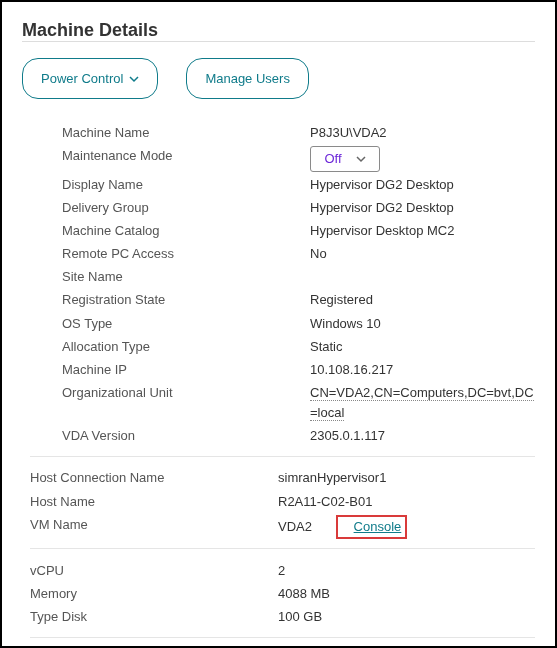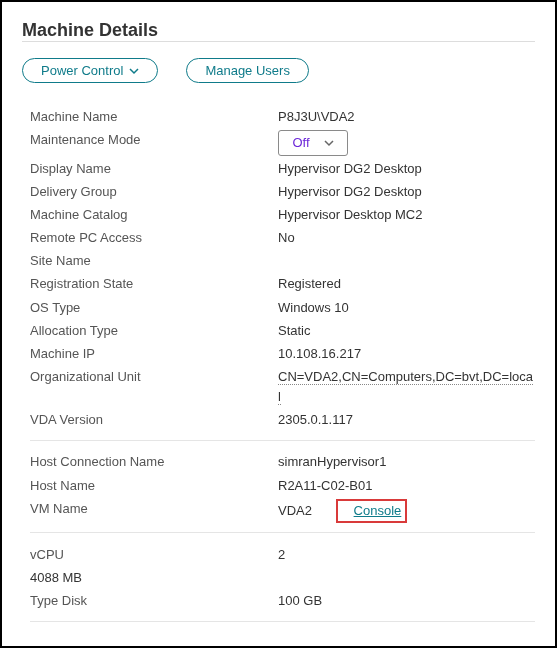--- a/index.html
+++ b/index.html
@@ -26,33 +26,33 @@
     .button-row {
       display: flex;
       gap: 28px;
       margin-bottom: 22px;
     }
     .pill-btn {
       border: 1.5px solid #0f7b8a;
       background: #fff;
       color: #0f7b8a;
       border-radius: 16px;
-      padding: 4px 18px;
+      padding: 12px 18px;
       font-size: 13px;
       cursor: pointer;
       display: inline-flex;
       align-items: center;
       gap: 6px;
     }
     .chev { width: 10px; height: 10px; }
     .section {
       border-top: 1px solid #e5e5e5;
       padding: 10px 0 8px 0;
     }
-    .section:first-of-type { border-top: none; padding-top: 0; }
+    .section:first-of-type { border-top: none; padding-top: 0; margin-left: 32px; }
     .row {
       display: flex;
       line-height: 1.55;
       padding: 1.5px 0;
     }
     .label {
       width: 248px;
       color: #555;
       flex-shrink: 0;
     }
@@ -192,20 +192,21 @@
     </div>
   </div>
 </div>
 
 <div class="section">
   <div class="row">
         <div class="label">vCPU</div>
         <div class="value">2</div>
       </div>
   <div class="row">
+        <div class="label">Memory</div>
         <div class="value">4088 MB</div>
       </div>
   <div class="row">
         <div class="label">Type Disk</div>
         <div class="value">100 GB</div>
       </div>
 </div>
 
 <div class="section">
   

